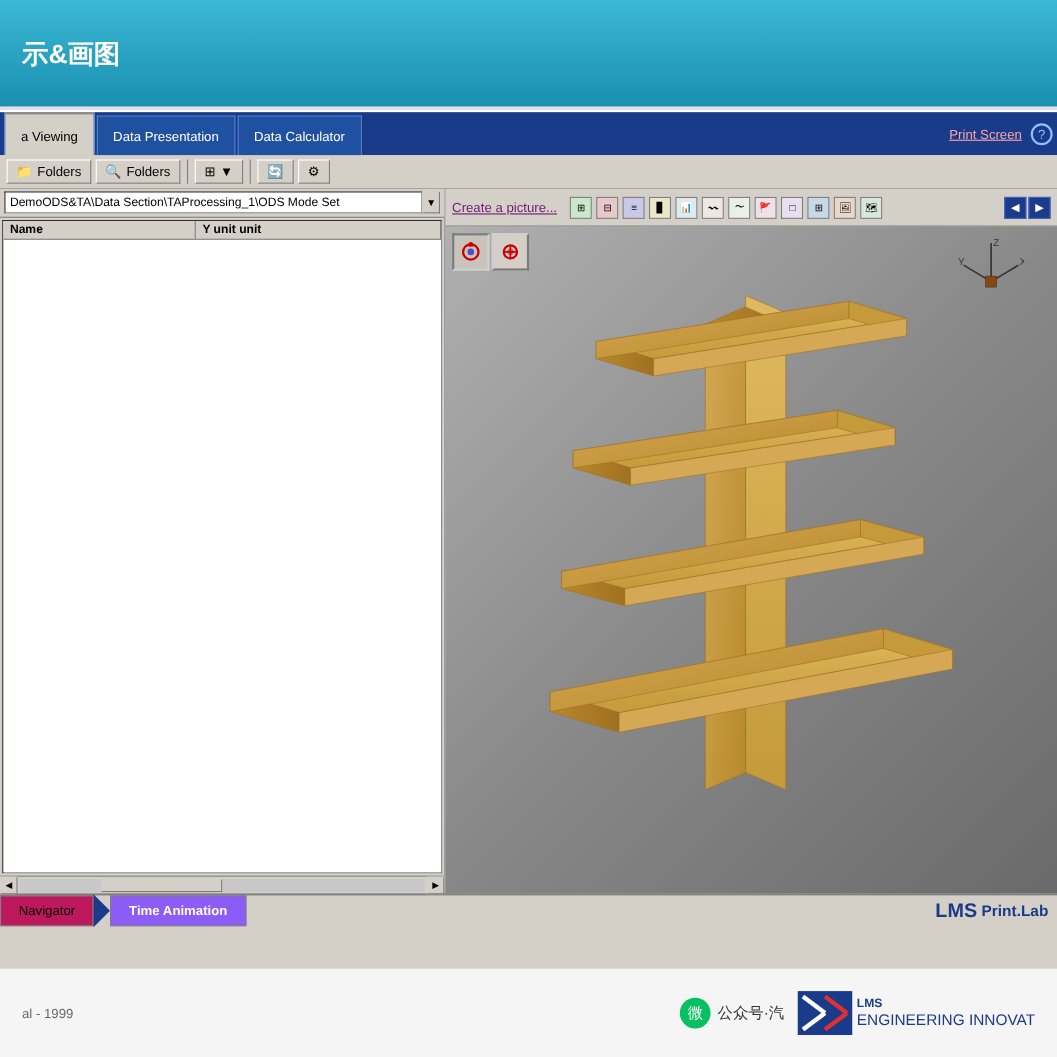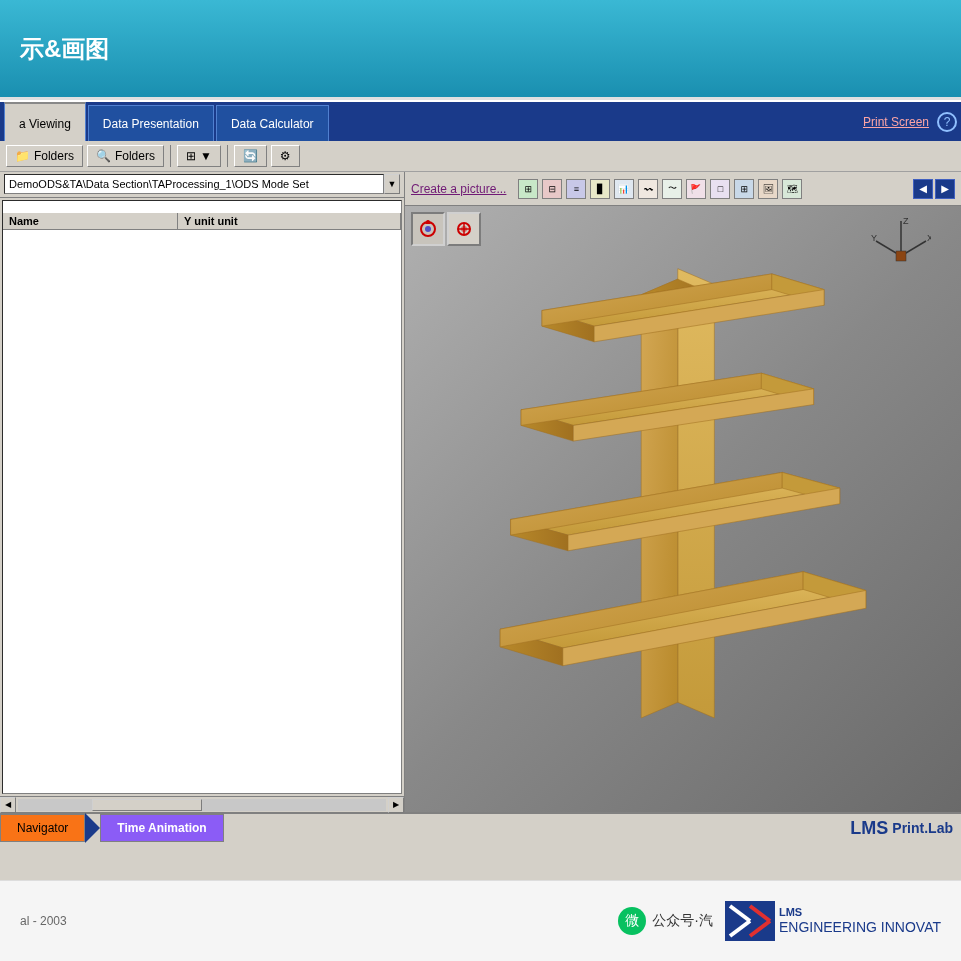--- a/index.html
+++ b/index.html
@@ -170,21 +170,20 @@
     }
     .tree-item {
       padding: 2px 4px;
       cursor: pointer;
       white-space: nowrap;
       font-size: 11px;
     }
     .right-table {
       flex: 1;
       overflow: hidden;
-      margin-top: 12px;
     }
     .table-header {
       display: flex;
       background: #d4d0c8;
       border-bottom: 1px solid #808080;
       font-size: 11px;
       font-weight: bold;
     }
     .table-header div {
       padding: 2px 6px;
@@ -336,21 +335,21 @@
     .bottom-nav {
       height: 30px;
       background: #d4d0c8;
       display: flex;
       align-items: center;
       border-top: 2px solid #808080;
     }
     .nav-tab {
       padding: 4px 16px;
       font-size: 12px;
-      background: #f97316;
+      background: #be185d;
       border: 1px solid #808080;
       cursor: pointer;
       height: 100%;
       display: flex;
       align-items: center;
     }
     .nav-tab.active {
       background: #8b5cf6;
       color: #fff;
       font-weight: bold;
@@ -614,21 +613,21 @@
     </div>
     <div class="lms-logo">
       <span class="lms-text">LMS</span>
       <span class="test-lab-text">Print.Lab</span>
     </div>
   </div>
 
 </div>
 
 <div class="footer">
-  <span class="footer-left">al - 2003</span>
+  <span class="footer-left">al - 1999</span>
   <div class="footer-right">
     <div class="wechat-badge">
       <div class="wechat-icon">微</div>
       <span>公众号·汽</span>
     </div>
     <div class="lms-logo-footer">
       <svg class="lms-x-logo" viewBox="0 0 50 40">
         <rect x="0" y="0" width="50" height="40" fill="#1a3a8a"></rect>
         <line x1="5" y1="5" x2="25" y2="20" stroke="#fff" stroke-width="4"></line>
         <line x1="25" y1="20" x2="5" y2="35" stroke="#fff" stroke-width="4"></line>

